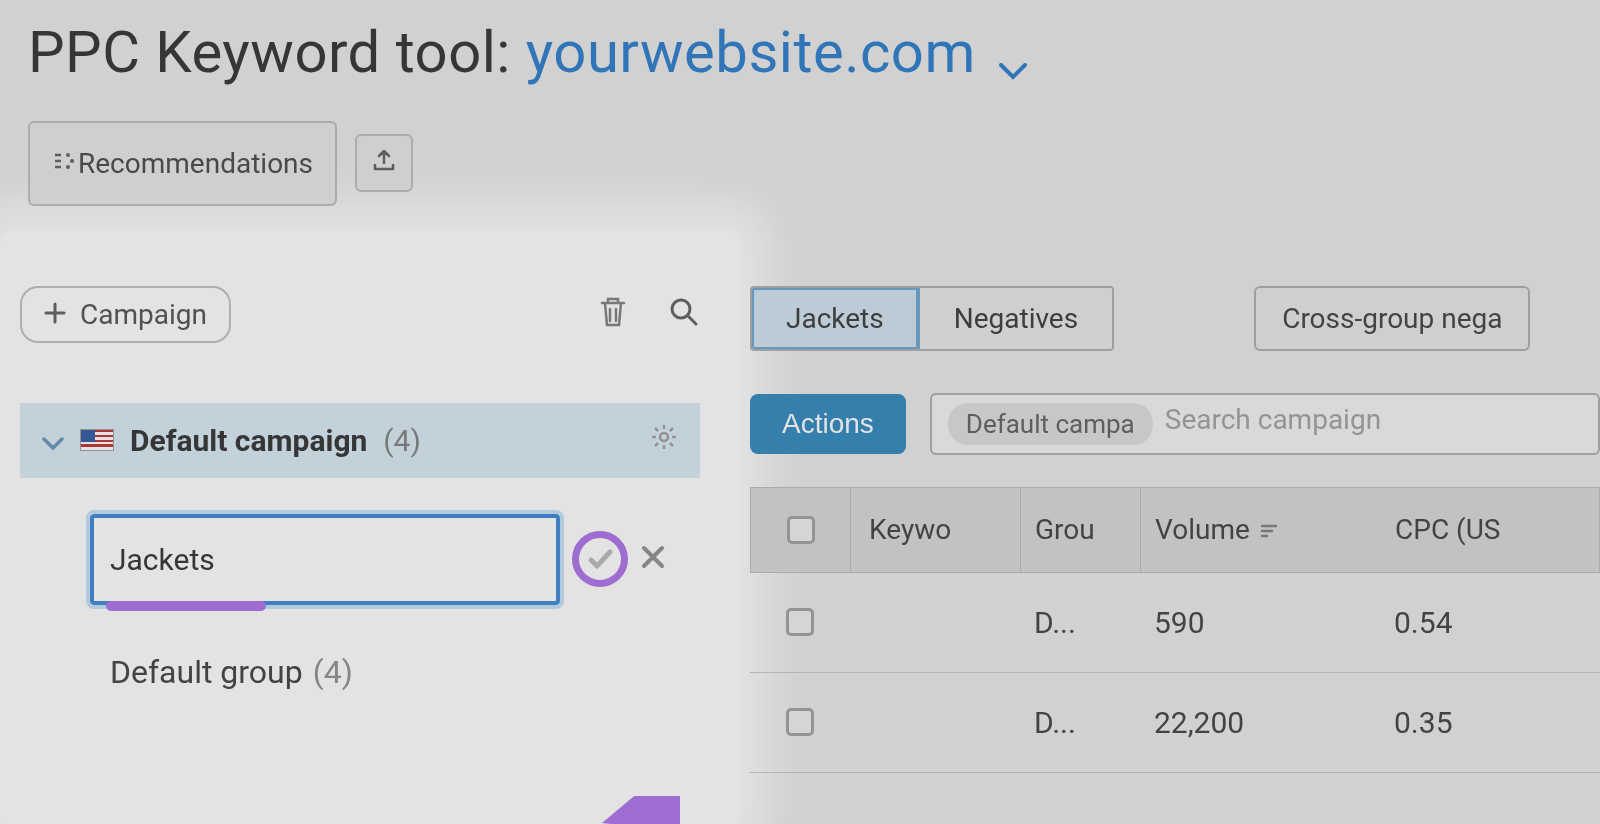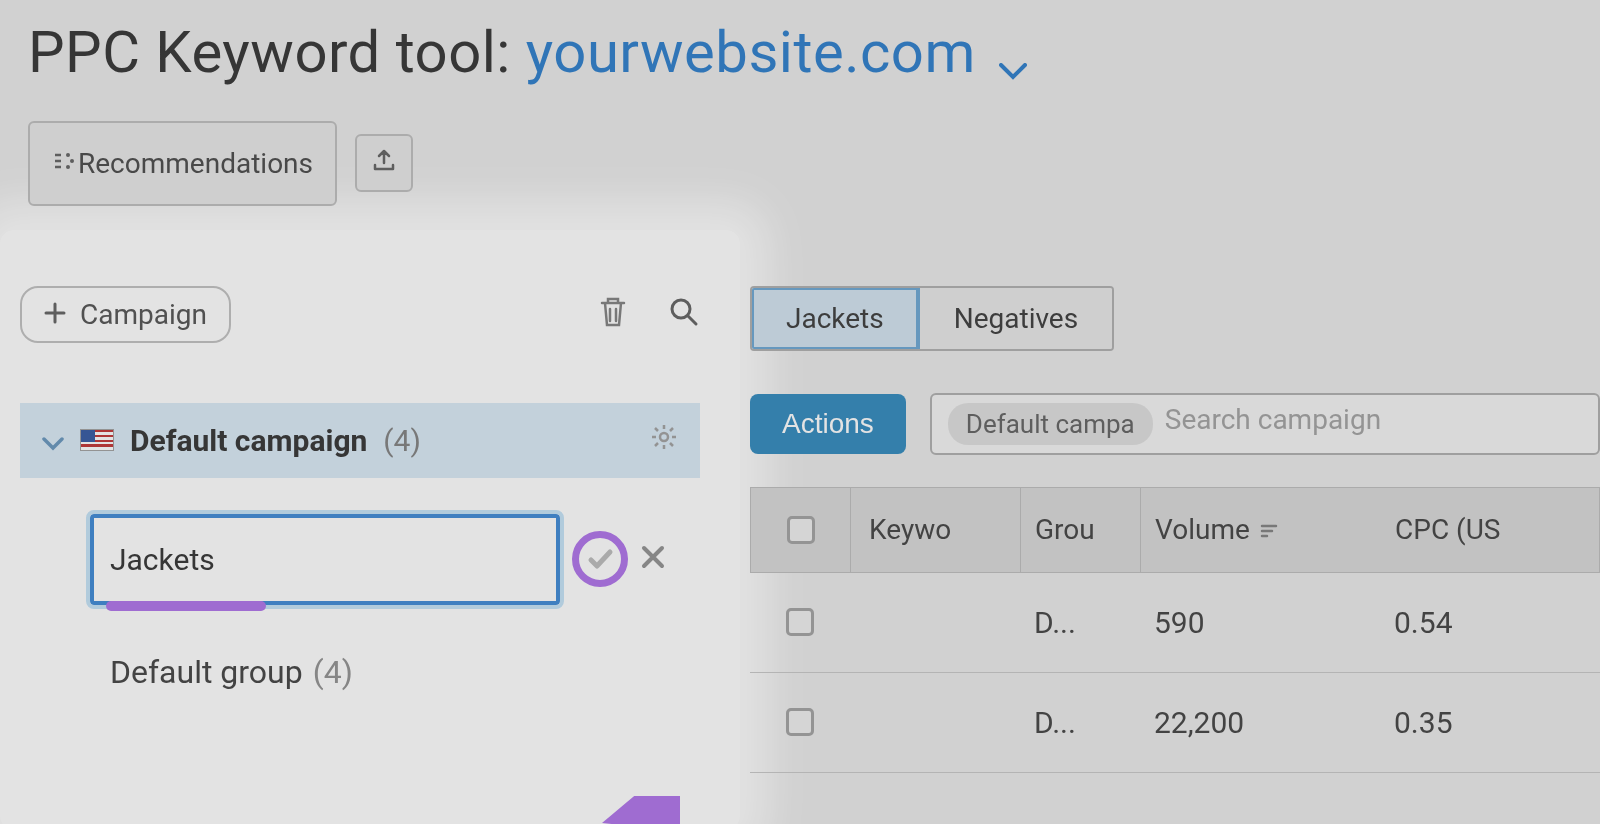--- a/index.html
+++ b/index.html
@@ -424,20 +424,21 @@
       </svg>
     </div>
   </div>
 
   <div class="content">
     <div class="tabs-row">
       <div class="tabgroup">
         <div class="tab active">Jackets</div>
         <div class="tab">Negatives</div>
       </div>
+      <div class="cross-btn">Cross-group nega</div>
     </div>
 
     <div class="actions-row">
       <button class="actions-btn">Actions</button>
       <div class="searchbox">
         <span class="chip">Default campa</span>
         <span class="ph">Search campaign</span>
       </div>
     </div>
 

